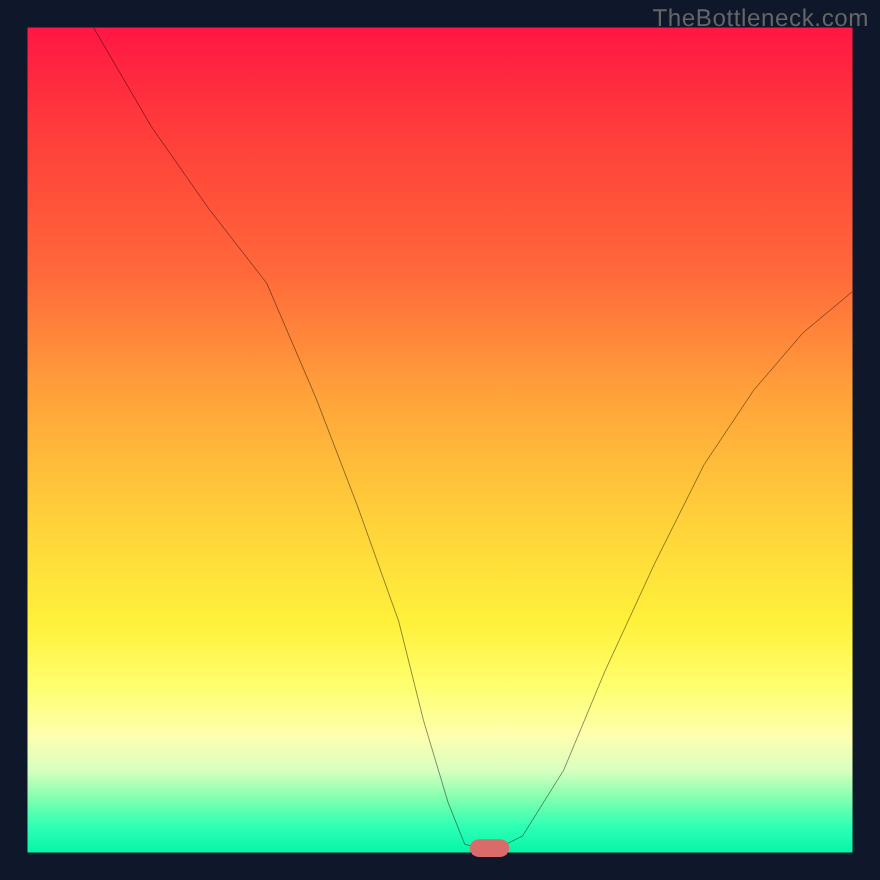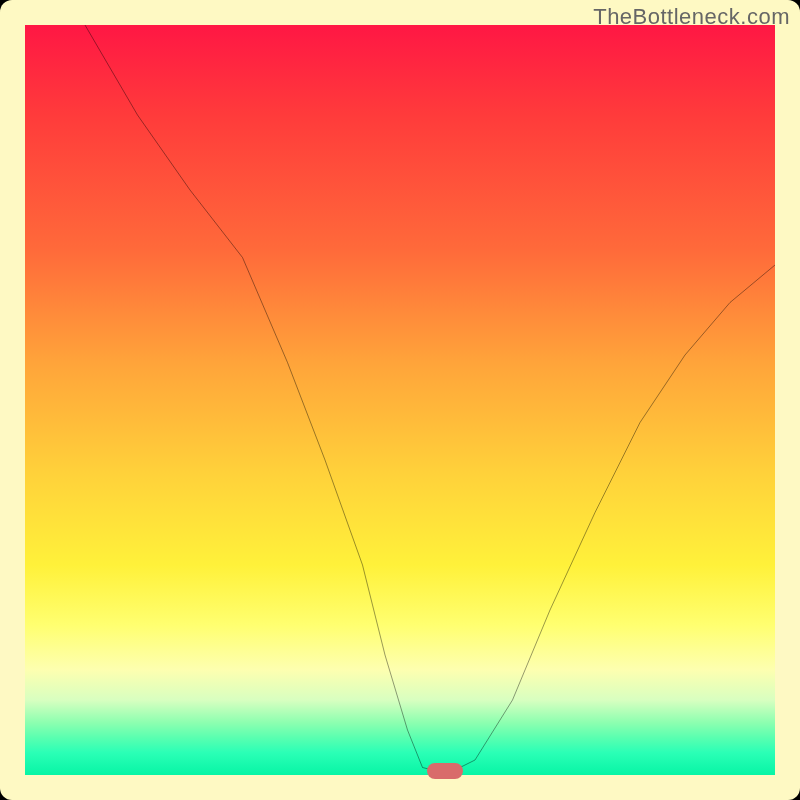--- a/index.html
+++ b/index.html
@@ -8,22 +8,21 @@
     width: 800px;
     height: 800px;
     background: #000;
     overflow: hidden;
     font-family: Arial, Helvetica, sans-serif;
   }
   .frame {
     position: relative;
     width: 800px;
     height: 800px;
-    background: #fef9c3;
-    border-radius: 12px;
+    background: #0f172a;
   }
   .watermark {
     position: absolute;
     top: 4px;
     right: 10px;
     color: #666;
     font-size: 22px;
     letter-spacing: 0.5px;
     z-index: 5;
   }

